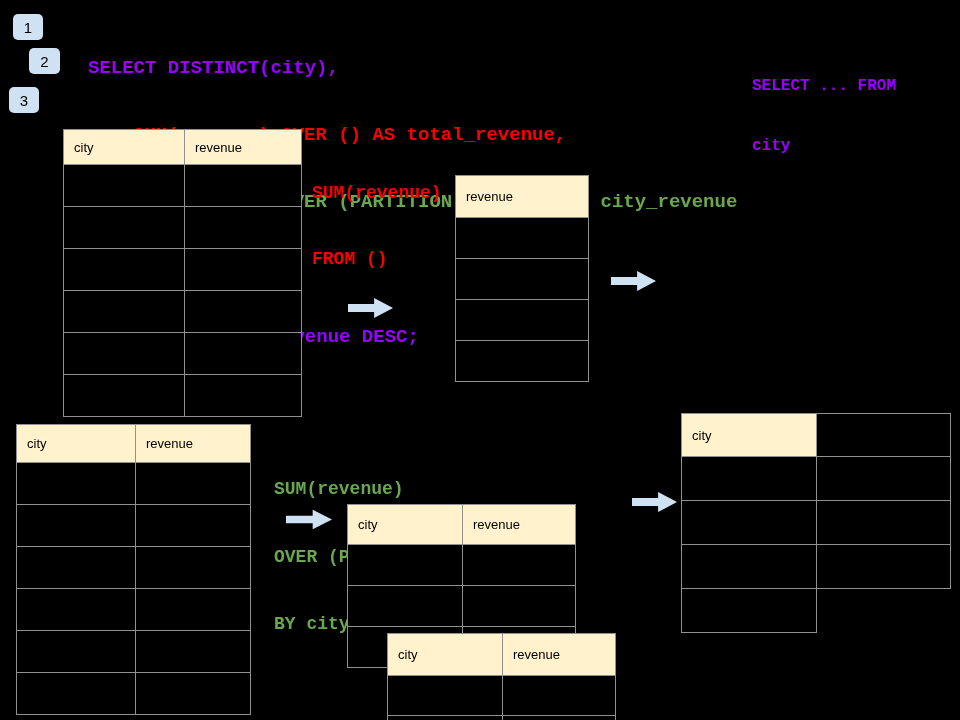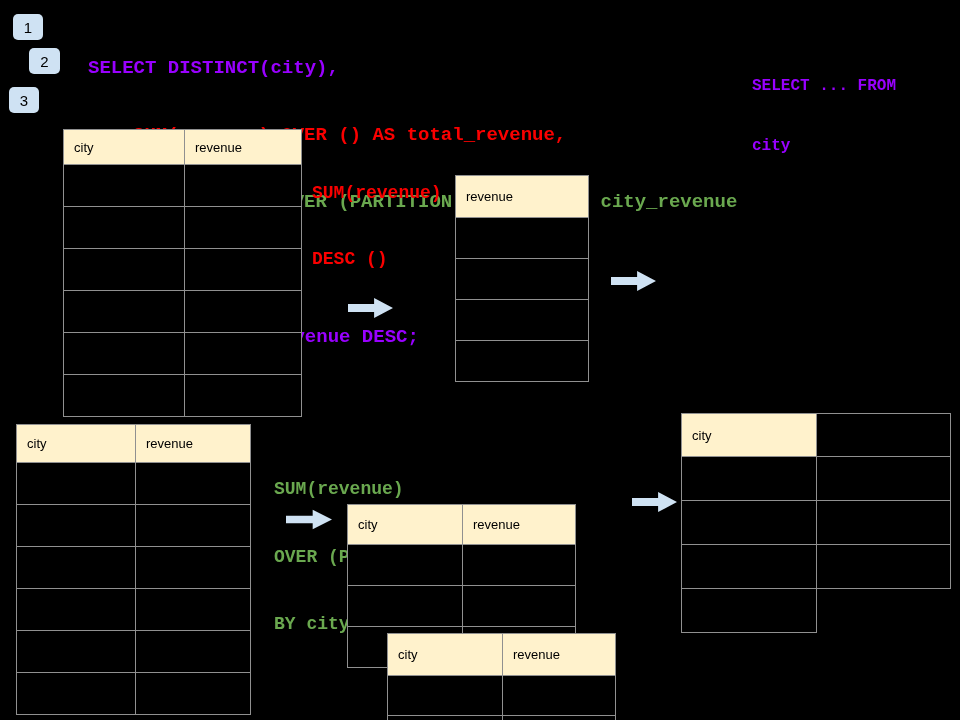--- a/index.html
+++ b/index.html
@@ -76,21 +76,21 @@
     <div class="ln c-purple ind1">ORDER by city_revenue DESC;</div>
   </div>
 
   <div id="side-note" class="code">
     <div>SELECT ... FROM</div>
     <div>city</div>
   </div>
 
   <div id="label-total" class="code">
     <div>SUM(revenue)</div>
-    <div>DESC ()</div>
+    <div>FROM ()</div>
   </div>
 
   <div id="label-partition" class="code">
     <div>SUM(revenue)</div>
     <div>OVER (PARTITION</div>
     <div>BY city)</div>
   </div>
 
   <div class="tbl" style="left:63px;top:129px;grid-template-columns:121px 117px;grid-template-rows:35px;grid-auto-rows:42px;">
     <div class="th">city</div>

